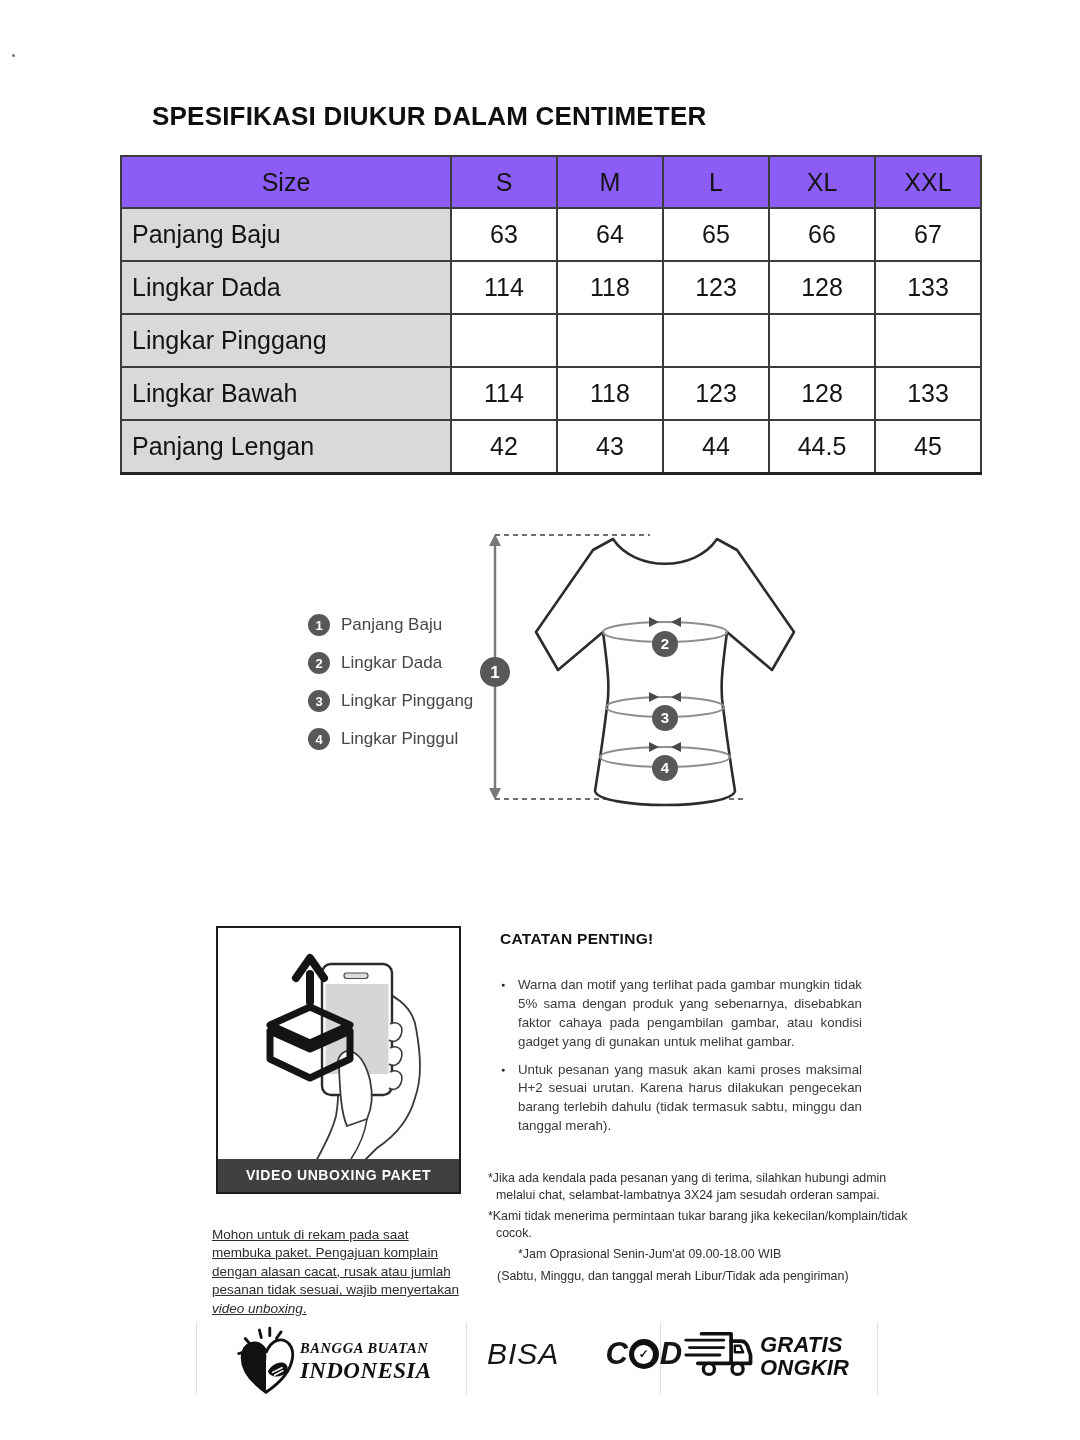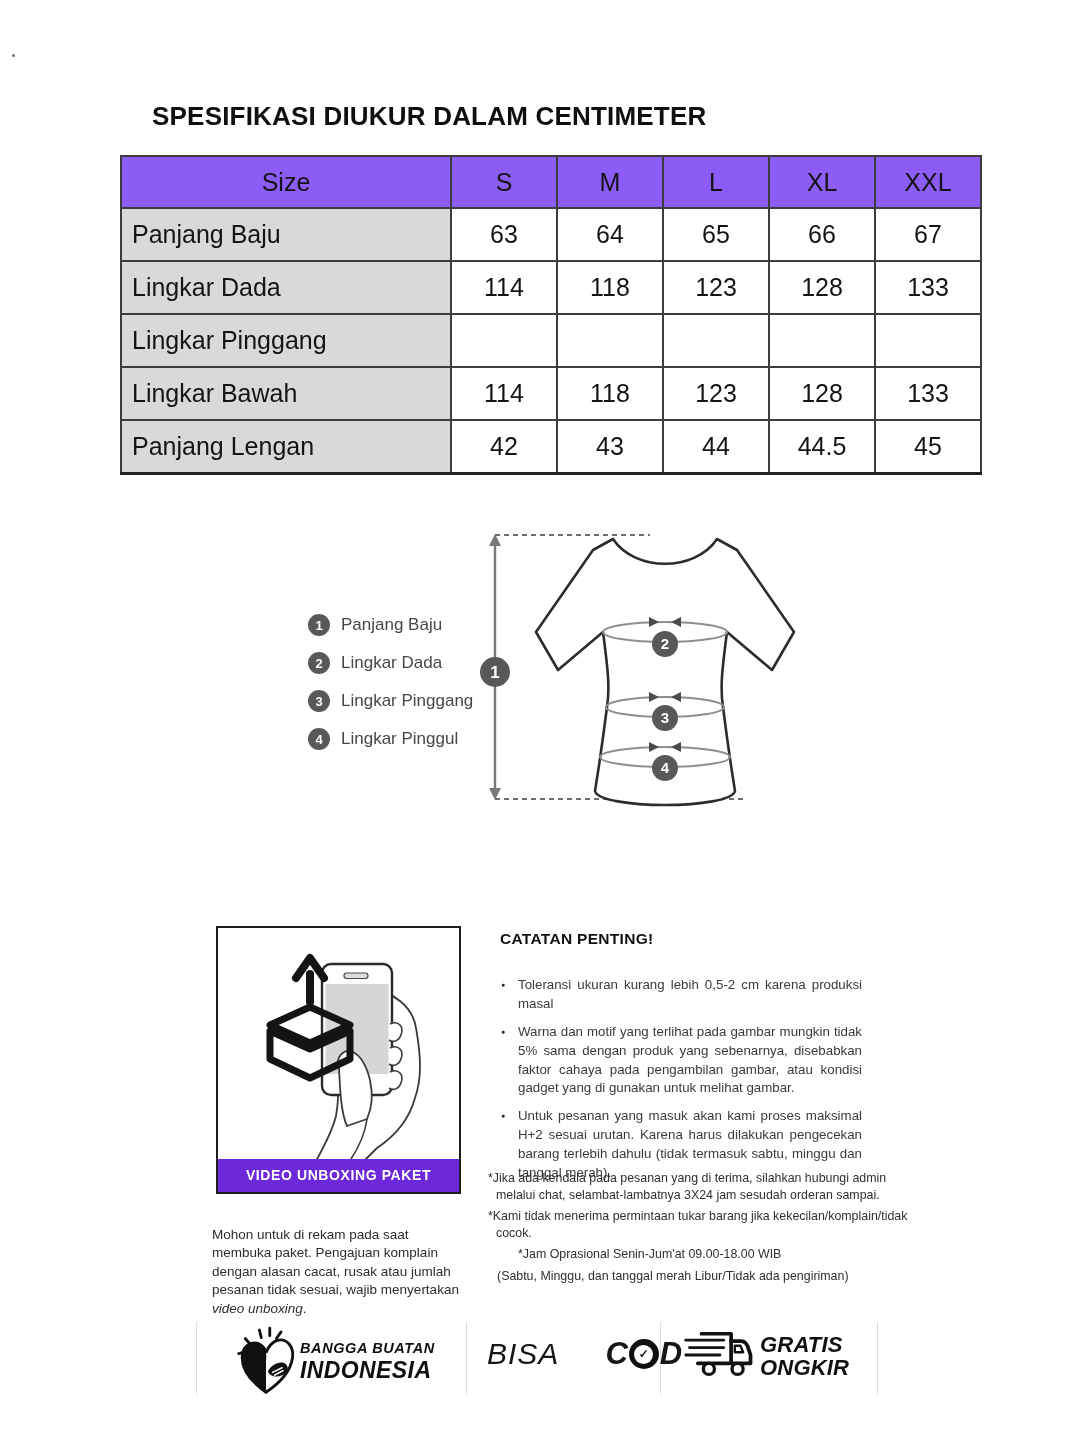--- a/index.html
+++ b/index.html
@@ -32,39 +32,39 @@
   .legend-badge{
     width:22px;height:22px;border-radius:50%;background:#58585a;color:#fff;
     font-size:13px;font-weight:bold;display:flex;align-items:center;justify-content:center;flex:0 0 22px;
   }
   .legend-label{margin-left:11px;font-size:17px;color:#474747;}
 
   .shirt-svg{left:460px;top:520px;}
 
   
   .unbox-box{left:216px;top:926px;width:245px;height:268px;border:2px solid #1c1c1c;box-sizing:border-box;background:#fff;}
-  .unbox-bar{position:absolute;left:0;right:0;bottom:0;height:33px;background:#6d28d9;color:#fff;
+  .unbox-bar{position:absolute;left:0;right:0;bottom:0;height:33px;background:#404040;color:#fff;
     font-size:14px;font-weight:bold;letter-spacing:.6px;text-align:center;line-height:33px;}
-  .unbox-caption{left:212px;top:1212px;width:258px;font-size:13.5px;line-height:1.38;color:#2d2d2d;}
+  .unbox-caption{left:212px;top:1212px;width:258px;font-size:13.5px;line-height:1.38;color:#2d2d2d;text-decoration:underline;}
 
   
   .notes-heading{left:500px;top:930px;font-size:15.5px;font-weight:800;letter-spacing:.3px;color:#111;}
   .notes-list{left:500px;top:976px;width:362px;margin:0;padding:0;list-style:none;}
   .notes-list li{position:relative;padding-left:18px;margin-bottom:9px;font-size:13.3px;line-height:1.42;
     color:#3a3a3a;text-align:justify;}
   .notes-list li::before{content:"●";position:absolute;left:1px;top:4px;font-size:7px;color:#222;}
   .footnotes{left:488px;top:1170px;width:428px;font-size:12.4px;line-height:1.34;color:#303030;}
   .footnote{padding-left:8px;text-indent:-8px;margin-bottom:5px;}
   .footnote.indent{padding-left:9px;text-indent:0;}
   .footnote b{font-weight:normal;margin-left:30px;}
 
   
   .footer-divider{top:1322px;width:1px;height:73px;background:#dedede;}
   .bbi-logo{left:233px;top:1324px;}
-  .bbi-text{left:300px;top:1340px;font-style:italic;color:#101010;}
+  .bbi-text{left:300px;top:1340px;font-style:italic;color:#101010;font-family:Liberation Serif, serif;}
   .bbi-line1{font-size:14.5px;font-weight:bold;letter-spacing:.6px;}
   .bbi-line2{font-size:23px;font-weight:900;letter-spacing:.4px;margin-top:1px;}
   .cod-badge{left:487px;top:1336px;display:flex;align-items:center;color:#161616;gap:32px;}
   .cod-bisa{font-size:30px;font-style:italic;font-weight:400;letter-spacing:1px;}
   .cod-word{display:flex;align-items:center;margin-left:14px;font-size:31px;font-weight:900;font-style:italic;}
   .cod-o{width:30px;height:30px;border-radius:50%;background:#101010;display:flex;align-items:center;
     justify-content:center;margin:0 1px;}
   .cod-o-inner{width:19px;height:19px;border-radius:50%;background:#fff;display:flex;align-items:center;
     justify-content:center;font-size:12px;font-weight:bold;font-style:normal;color:#101010;}
   .truck-icon{left:683px;top:1326px;}
@@ -233,21 +233,20 @@
       <polyline points="78,50 92,30 106,50" stroke-width="8"></polyline>
     </g>
   </svg>
   <div class="unbox-bar">VIDEO UNBOXING PAKET</div>
 </div>
 
 <p class="abs unbox-caption"><span>Mohon untuk di rekam pada saat membuka paket. Pengajuan komplain dengan alasan cacat, rusak atau jumlah pesanan tidak sesuai, wajib menyertakan </span><i>video unboxing</i><span>.</span></p>
 
 <div class="abs notes-heading">CATATAN PENTING!</div>
 <ul class="abs notes-list">
-    <li>Toleransi ukuran kurang lebih 0,5-2 cm karena produksi masal</li>
     <li>Warna dan motif yang terlihat pada gambar mungkin tidak 5% sama dengan produk yang sebenarnya, disebabkan faktor cahaya pada pengambilan gambar, atau kondisi gadget yang di gunakan untuk melihat gambar.</li>
     <li>Untuk pesanan yang masuk akan kami proses maksimal H+2 sesuai urutan. Karena harus dilakukan pengecekan barang terlebih dahulu (tidak termasuk sabtu, minggu dan tanggal merah).</li>
   </ul>
 <div class="abs footnotes">
     <div class="footnote">*Jika ada kendala pada pesanan yang di terima, silahkan hubungi admin melalui chat, selambat-lambatnya 3X24 jam sesudah orderan sampai.</div>
     <div class="footnote">*Kami tidak menerima permintaan tukar barang jika kekecilan/komplain/tidak cocok.</div>
     <div class="footnote"><b>*Jam Oprasional</b> Senin-Jum'at 09.00-18.00 WIB</div>
     <div class="footnote indent">(Sabtu, Minggu, dan tanggal merah Libur/Tidak ada pengiriman)</div>
   </div>
 

